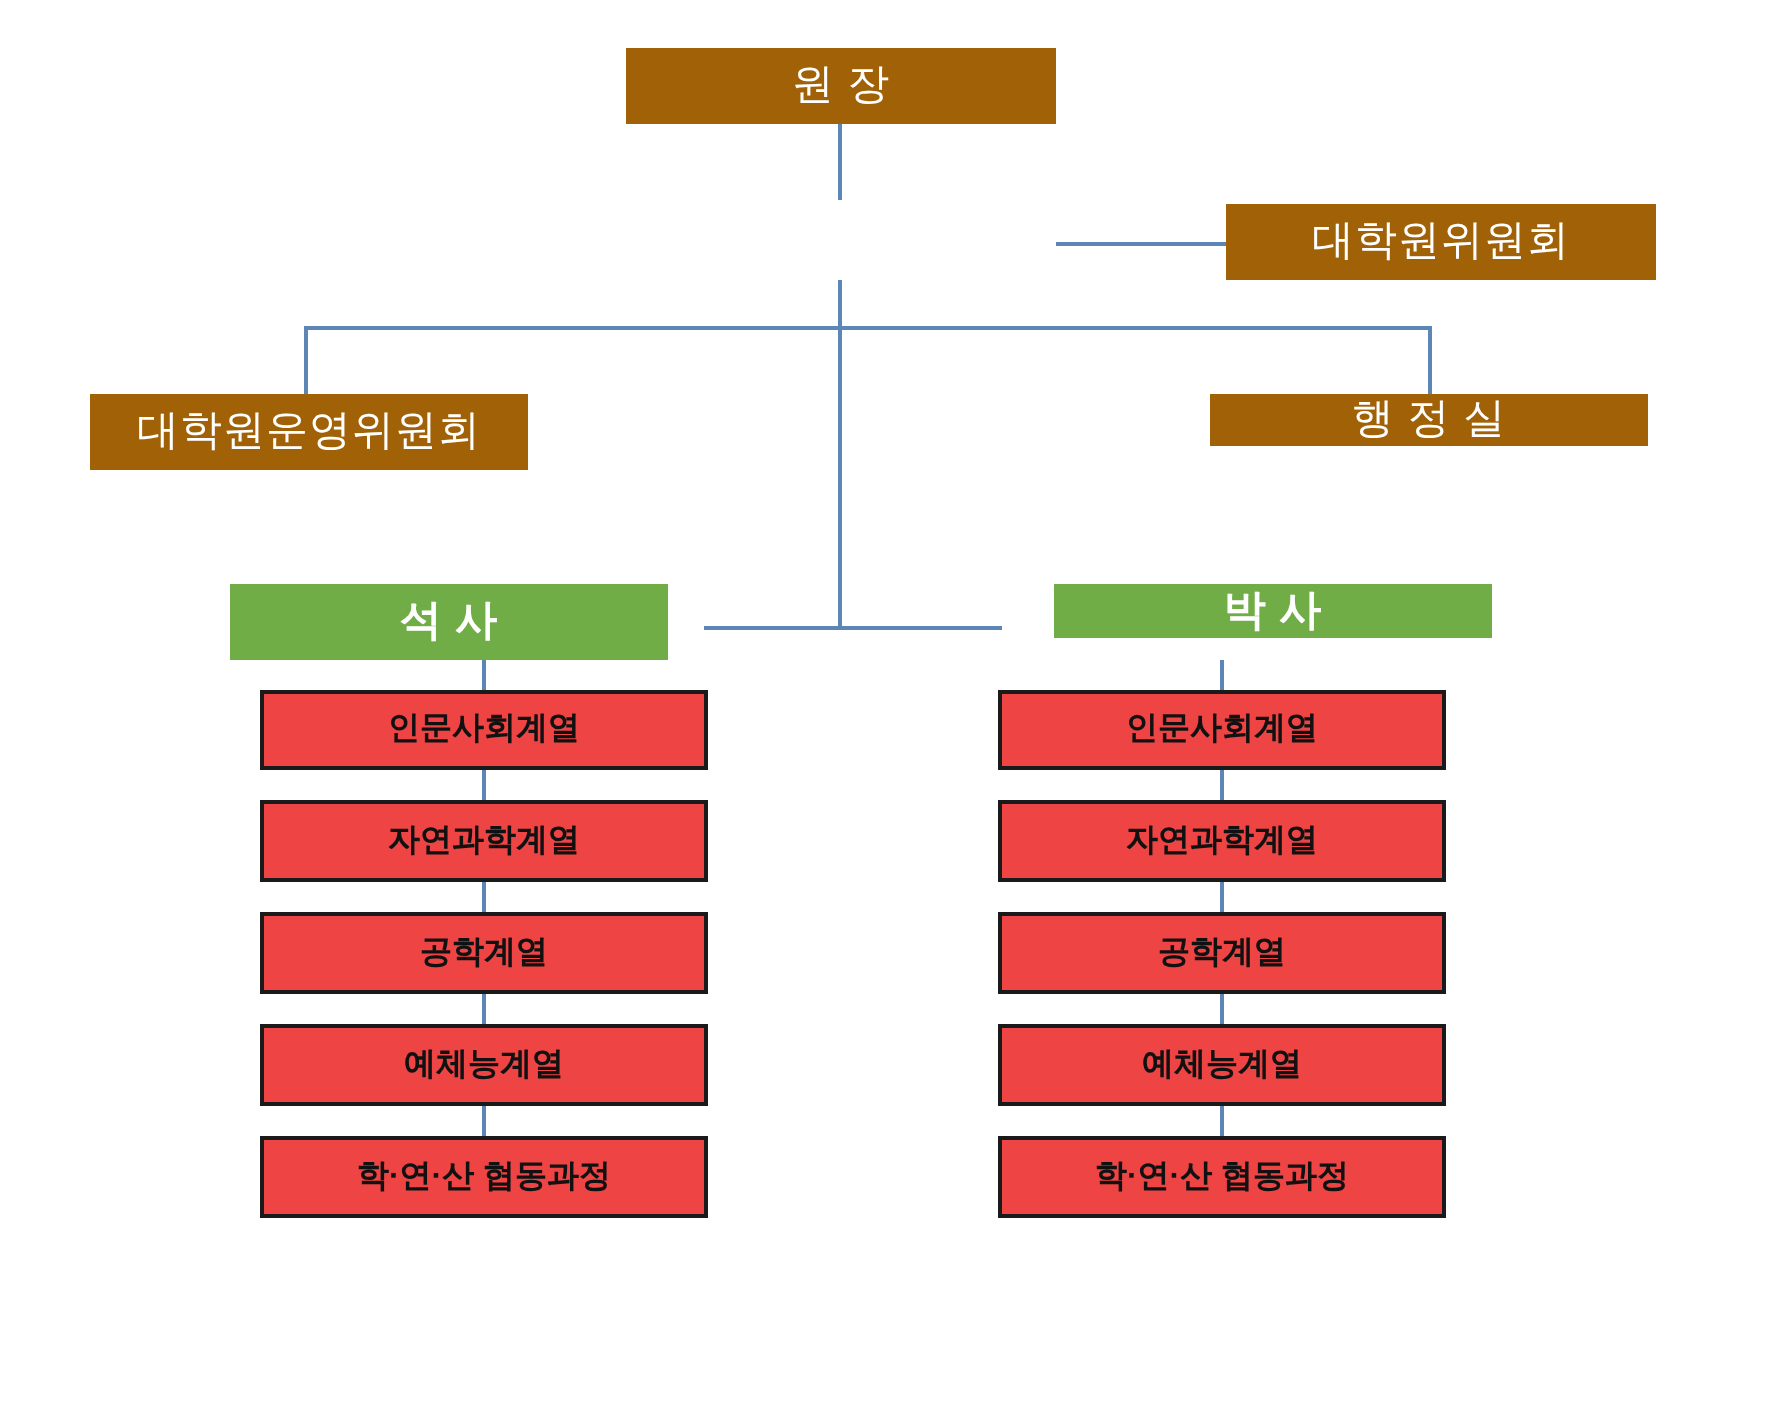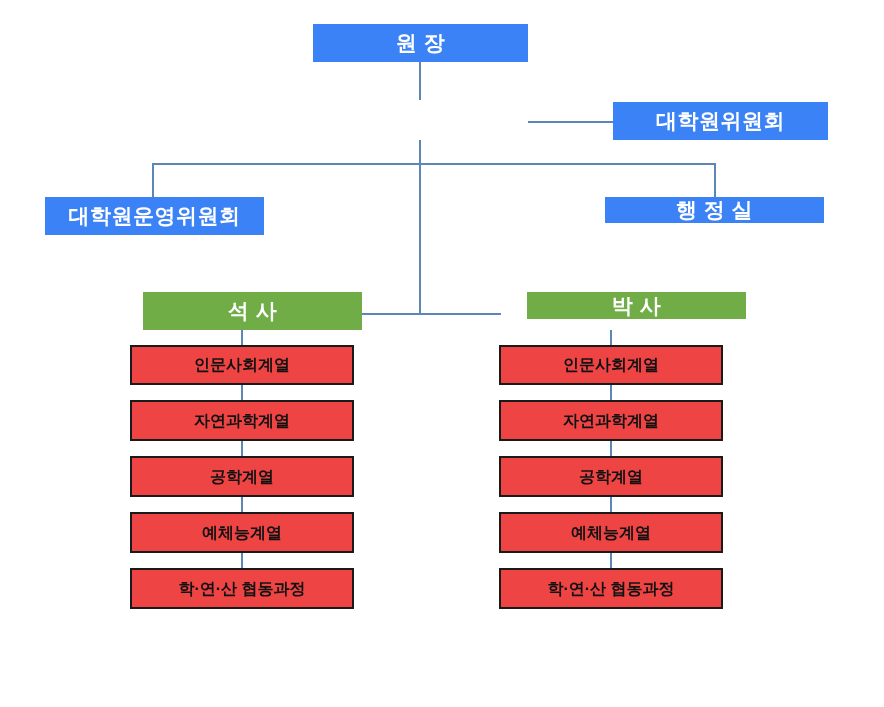--- a/index.html
+++ b/index.html
@@ -24,23 +24,23 @@
     box-sizing: border-box;
     display: flex;
     align-items: center;
     justify-content: center;
     text-align: center;
     line-height: 1.1;
     white-space: nowrap;
   }
 
   .node-dark {
-    background: #3b82f6;
+    background: #a16207;
     color: #ffffff;
-    font-weight: bold;
+    font-weight: normal;
     font-size: 21px;
     letter-spacing: 0.5px;
   }
 
   .node-mid {
     background: #70ad47;
     color: #ffffff;
     font-weight: bold;
     font-size: 21px;
     letter-spacing: 0.5px;
@@ -95,21 +95,21 @@
 
   <div class="node node-dark" style="left:313px; top:24px; width:215px; height:38px;">원  장</div>
 
 
   <div class="node node-dark" style="left:613px; top:102px; width:215px; height:38px;">대학원위원회</div>
 
   <div class="node node-dark" style="left:45px; top:197px; width:219px; height:38px;">대학원운영위원회</div>
 
   <div class="node node-dark" style="left:605px; top:197px; width:219px; height:26px;">행 정 실</div>
 
-  <div class="node node-mid" style="left:143px; top:292px; width:219px; height:38px;">석  사</div>
+  <div class="node node-mid" style="left:115px; top:292px; width:219px; height:38px;">석  사</div>
 
   <div class="node node-mid" style="left:527px; top:292px; width:219px; height:27px;">박  사</div>
 
   <div class="node node-plain" style="left:130px; top:345px; width:224px; height:40px;">인문사회계열</div>
   <div class="node node-plain" style="left:130px; top:400px; width:224px; height:41px;">자연과학계열</div>
   <div class="node node-plain" style="left:130px; top:456px; width:224px; height:41px;">공학계열</div>
   <div class="node node-plain" style="left:130px; top:512px; width:224px; height:41px;">예체능계열</div>
   <div class="node node-plain" style="left:130px; top:568px; width:224px; height:41px;">학·연·산 협동과정</div>
 
   <div class="node node-plain" style="left:499px; top:345px; width:224px; height:40px;">인문사회계열</div>

